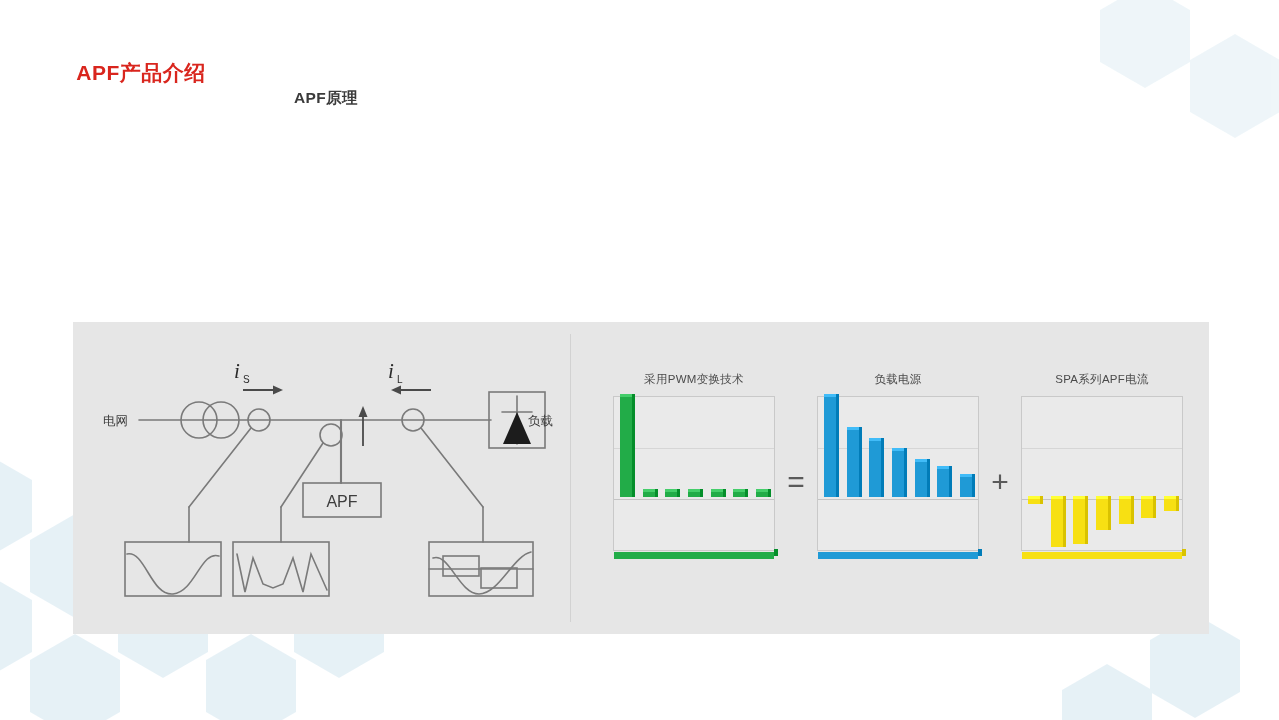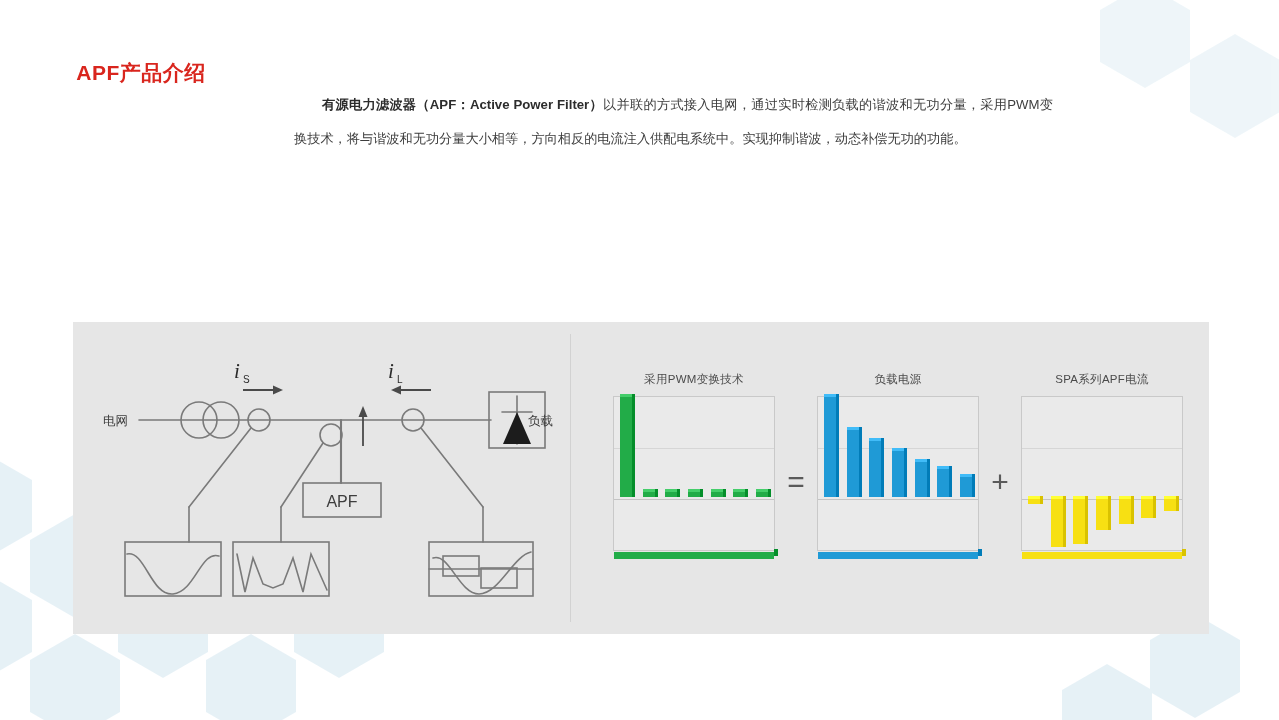--- a/index.html
+++ b/index.html
@@ -166,23 +166,21 @@
     <polygon points="1190,60 1235,34 1280,60 1280,112 1235,138 1190,112"></polygon>
     <polygon points="1100,10 1145,-16 1190,10 1190,62 1145,88 1100,62"></polygon>
   </g>
 </svg>
 
 <div id="slide-title">
   <span class="ttl">APF产品介绍</span>
 </div>
 
 <div id="text-card">
-  <div class="card-body">
-    <b>有源电力滤波器（APF：Active Power Filter）</b><span>以并联的方式接入电网，通过实时检测负载的谐波和无功分量，采用PWM变换技术，将与谐波和无功分量大小相等，方向相反的电流注入供配电系统中。实现抑制谐波，动态补偿无功的功能。</span>
-  </div>
+  <div class="card-head">APF原理</div>
 </div>
 
 <div id="panel">
 
   <div id="panel-divider"></div>
 
   <svg id="circuit" width="470" height="270" viewBox="0 0 470 270">
     <g stroke="#7a7a7a" stroke-width="1.6" fill="none" stroke-linecap="round">
 
       <line x1="48" y1="76" x2="400" y2="76"></line>

